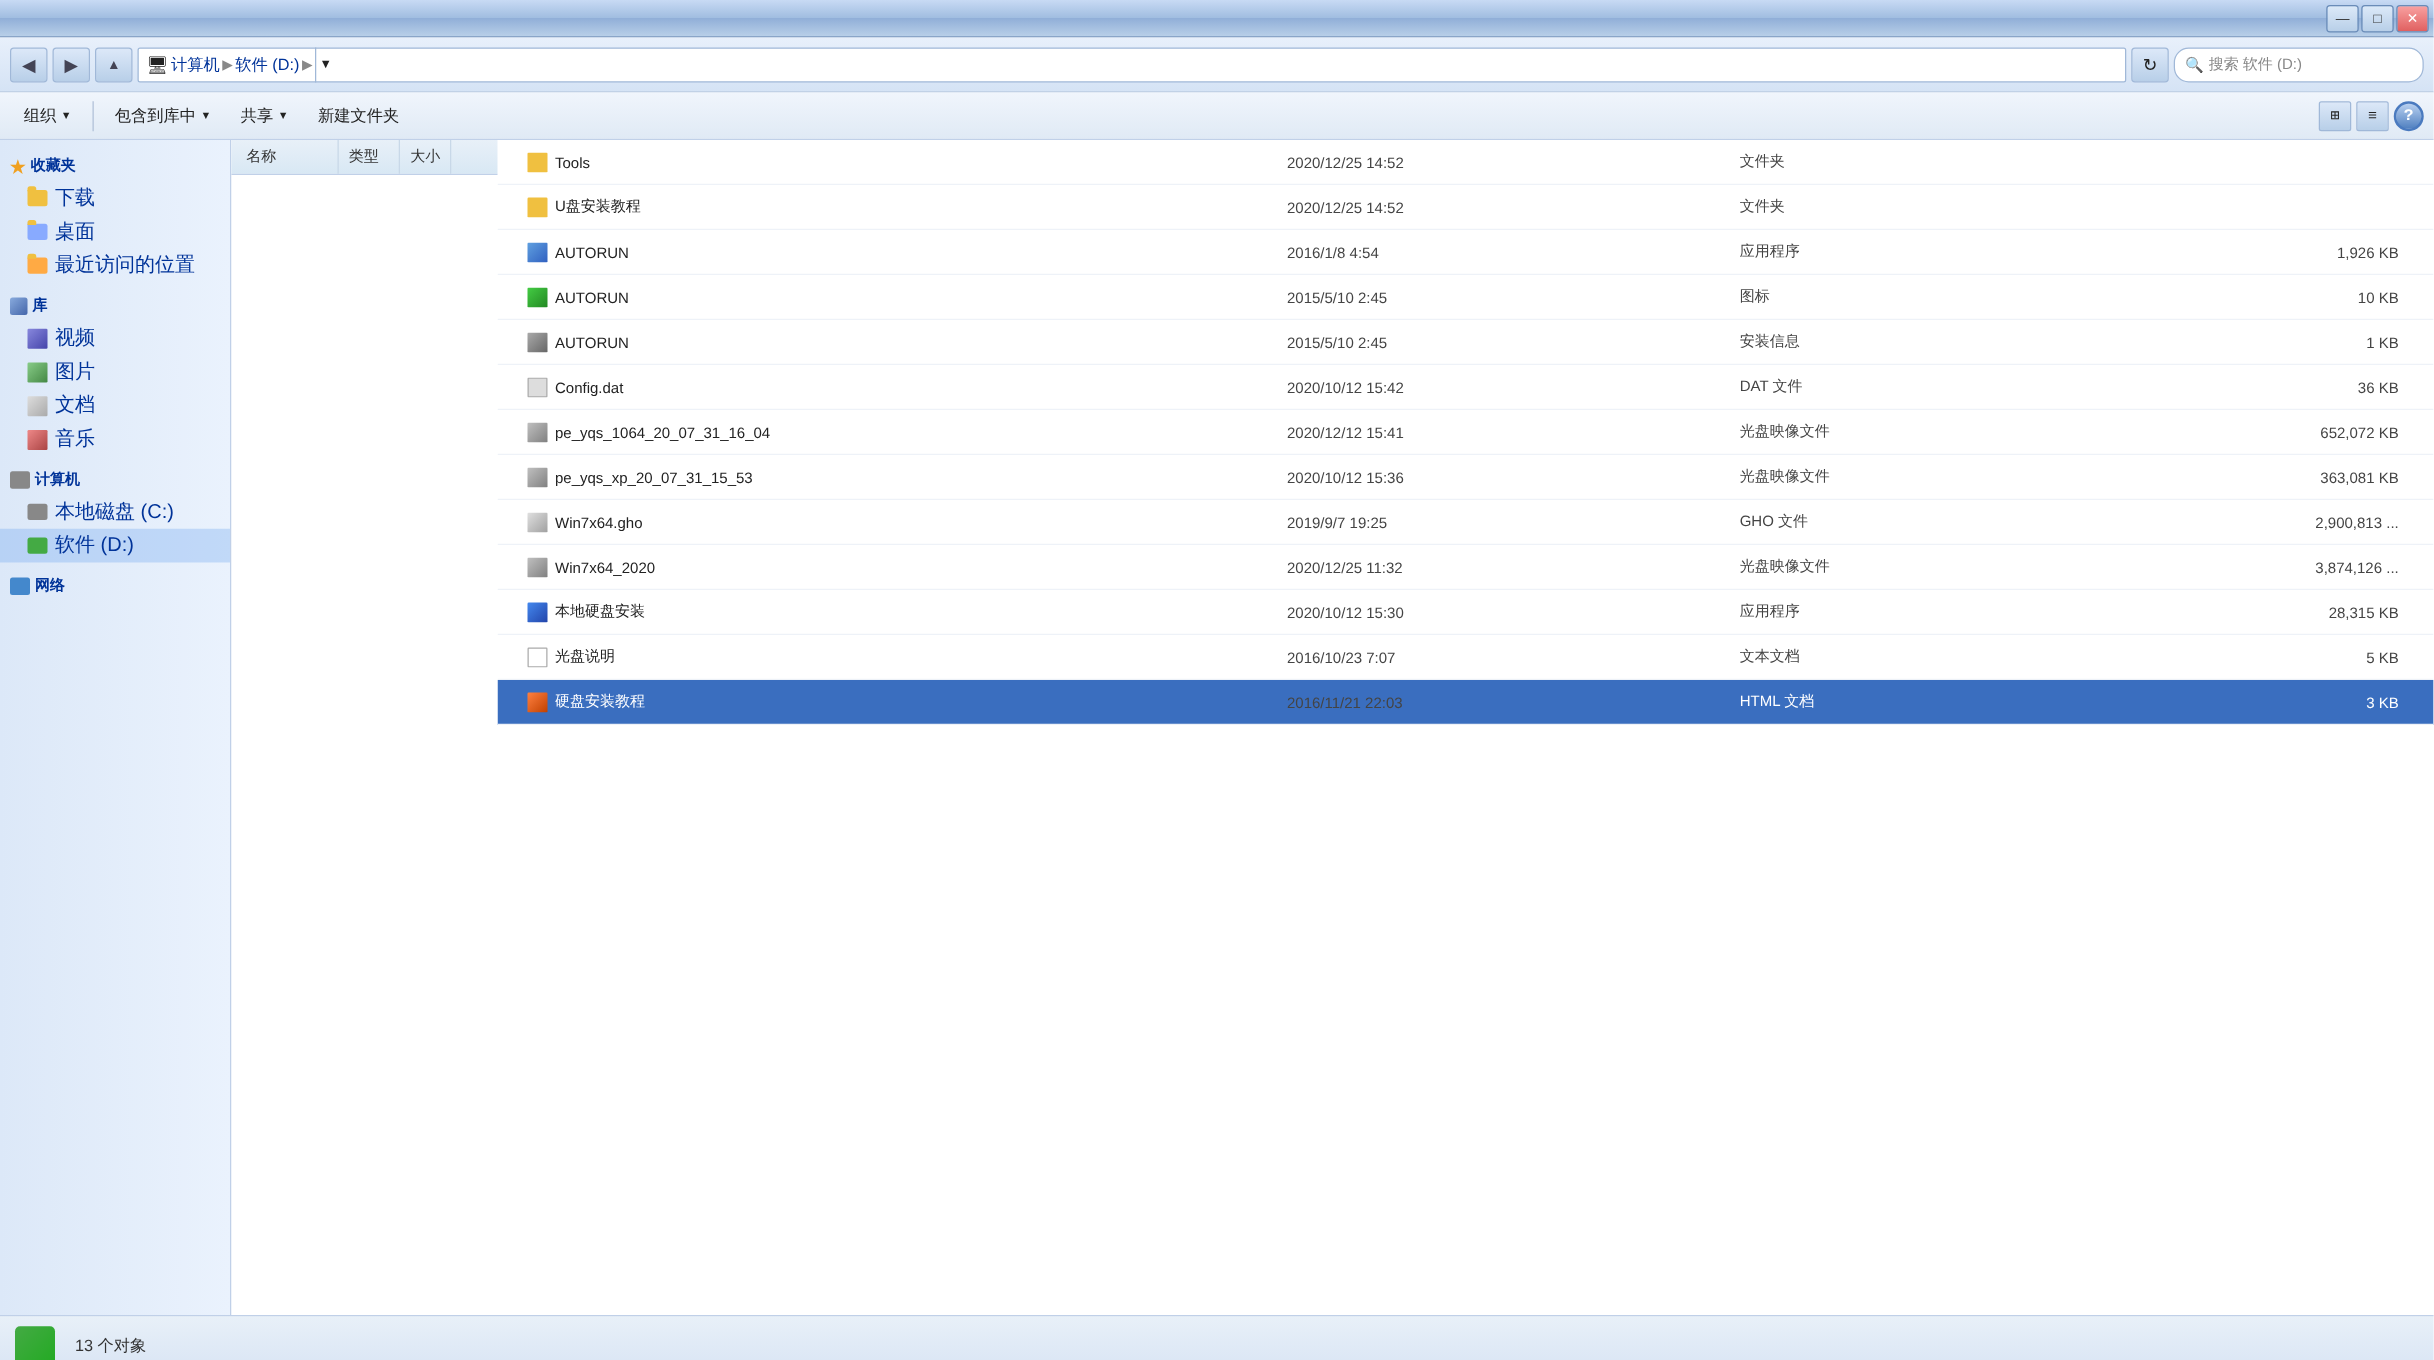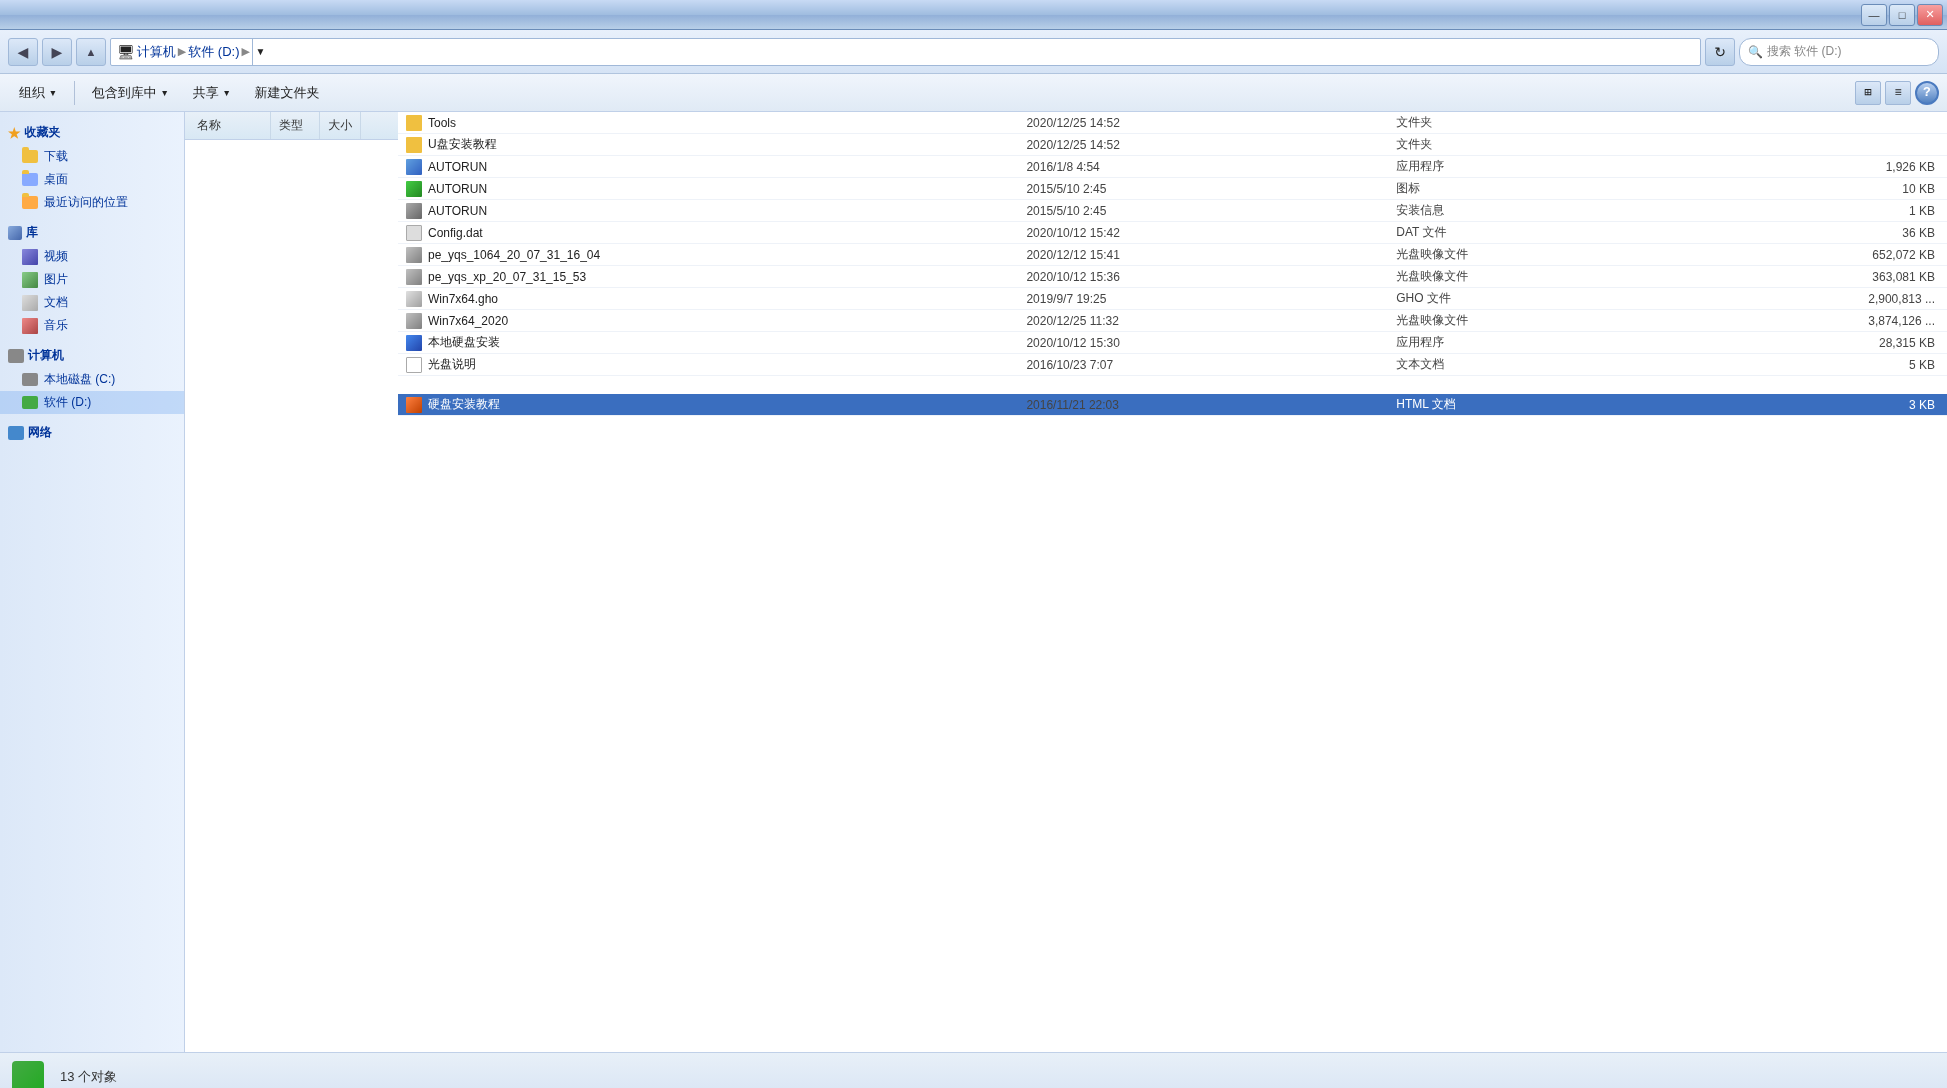--- a/index.html
+++ b/index.html
@@ -197,21 +197,21 @@
       padding: 4px 8px;
       font-size: 12px;
       font-weight: bold;
       color: #003399;
       gap: 4px;
     }
     .sidebar-item {
       display: flex;
       align-items: center;
       padding: 3px 8px 3px 22px;
-      font-size: 12px;
+      font-size: 16px;
       cursor: pointer;
       gap: 6px;
       color: #003399;
     }
     .sidebar-item.active {
       background: rgba(100, 160, 240, 0.3);
     }
 
     
     .icon-folder {
@@ -293,31 +293,30 @@
       align-items: center;
       border-right: 1px solid #c8d8e8;
     }
     .file-list {
       flex: 1;
       overflow-y: auto;
     }
     .file-row {
       display: grid;
       grid-template-columns: 2fr 1.2fr 1fr 0.8fr;
-      height: 22px;
-      align-items: center;
-      padding: 0 4px;
+      height: 36px;
+      align-items: center;
+      padding: 0 20px;
       border-bottom: 1px solid #eef2f8;
       cursor: pointer;
       font-size: 12px;
     }
     .file-row.selected {
       background: #3a6ebf;
       color: #fff;
-      margin-top: 18px;
     }
     .file-row.selected .file-type,
     .file-row.selected .file-size {
       color: #fff;
     }
     .file-name-cell {
       display: flex;
       align-items: center;
       gap: 6px;
       padding: 0 4px;

